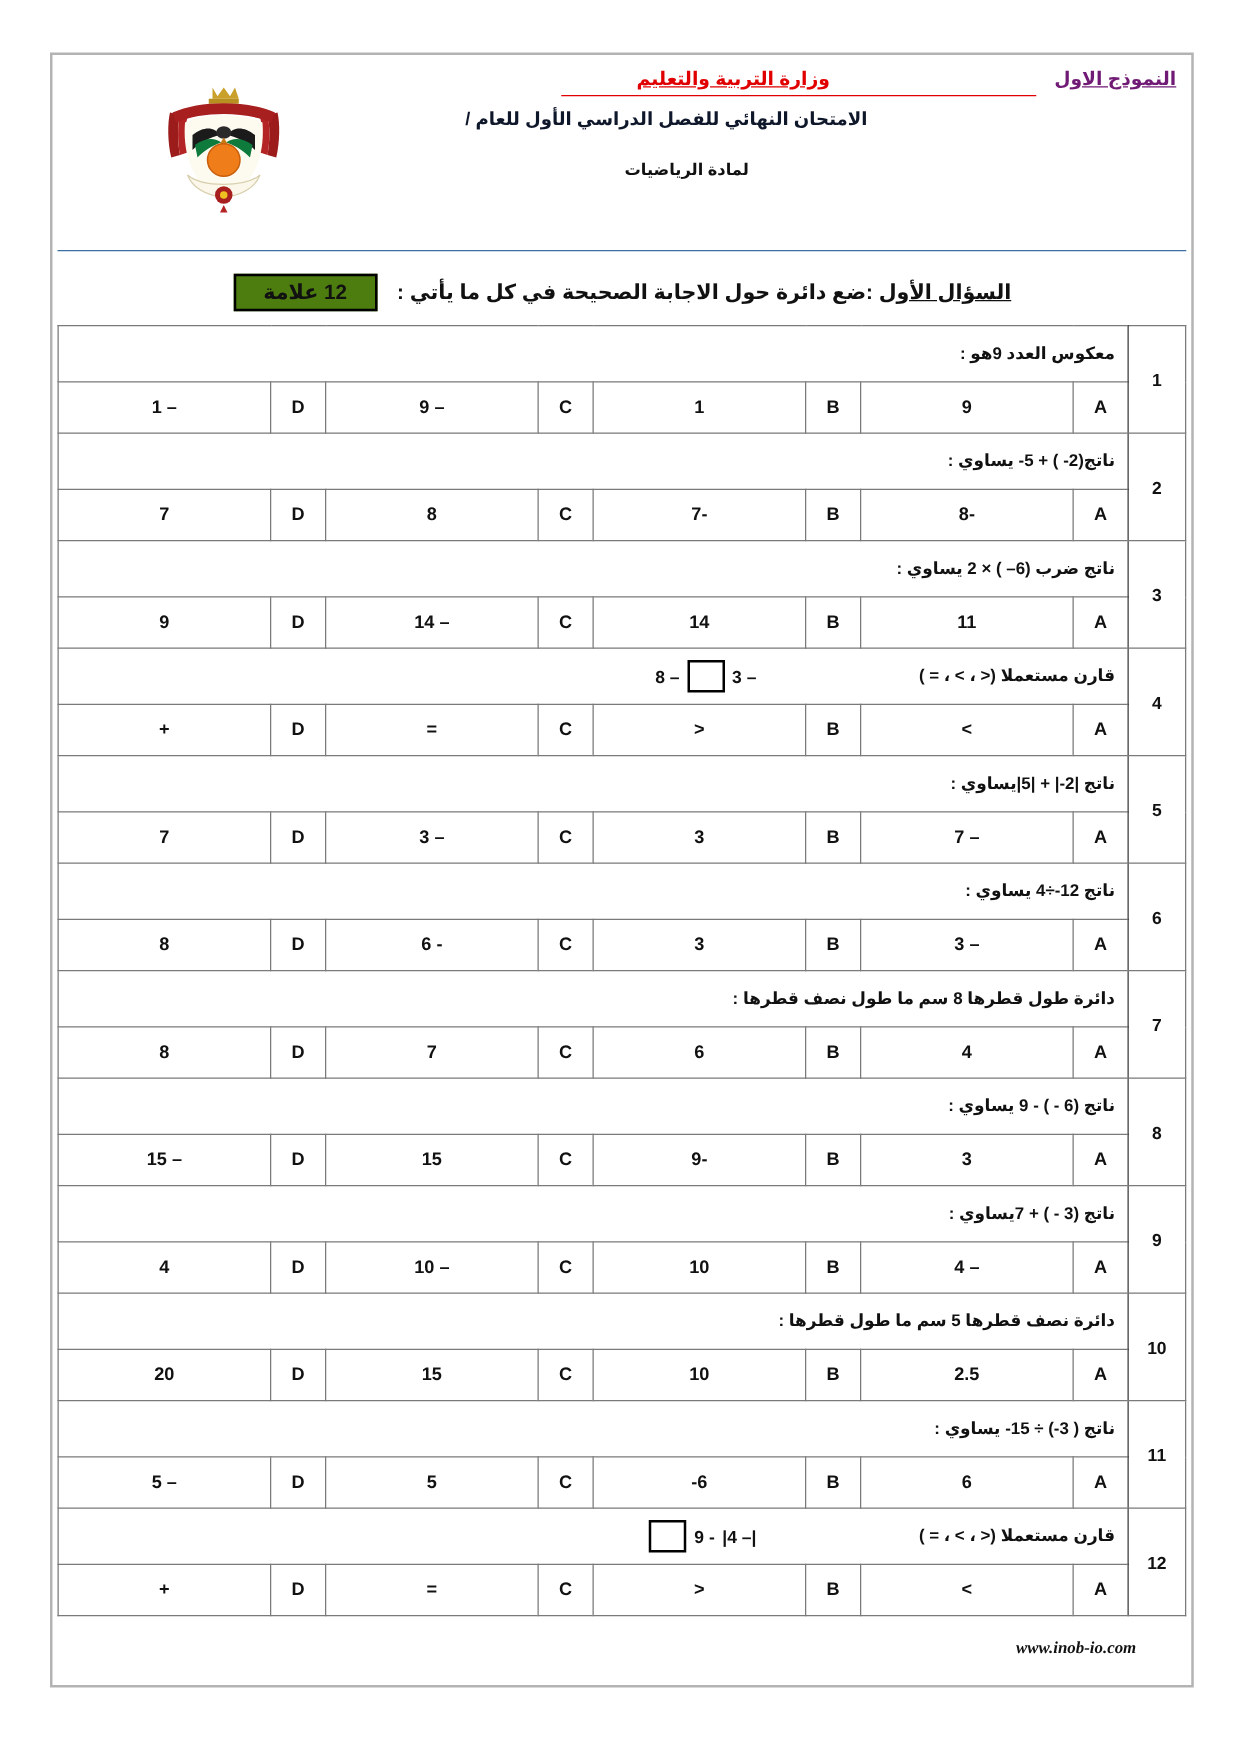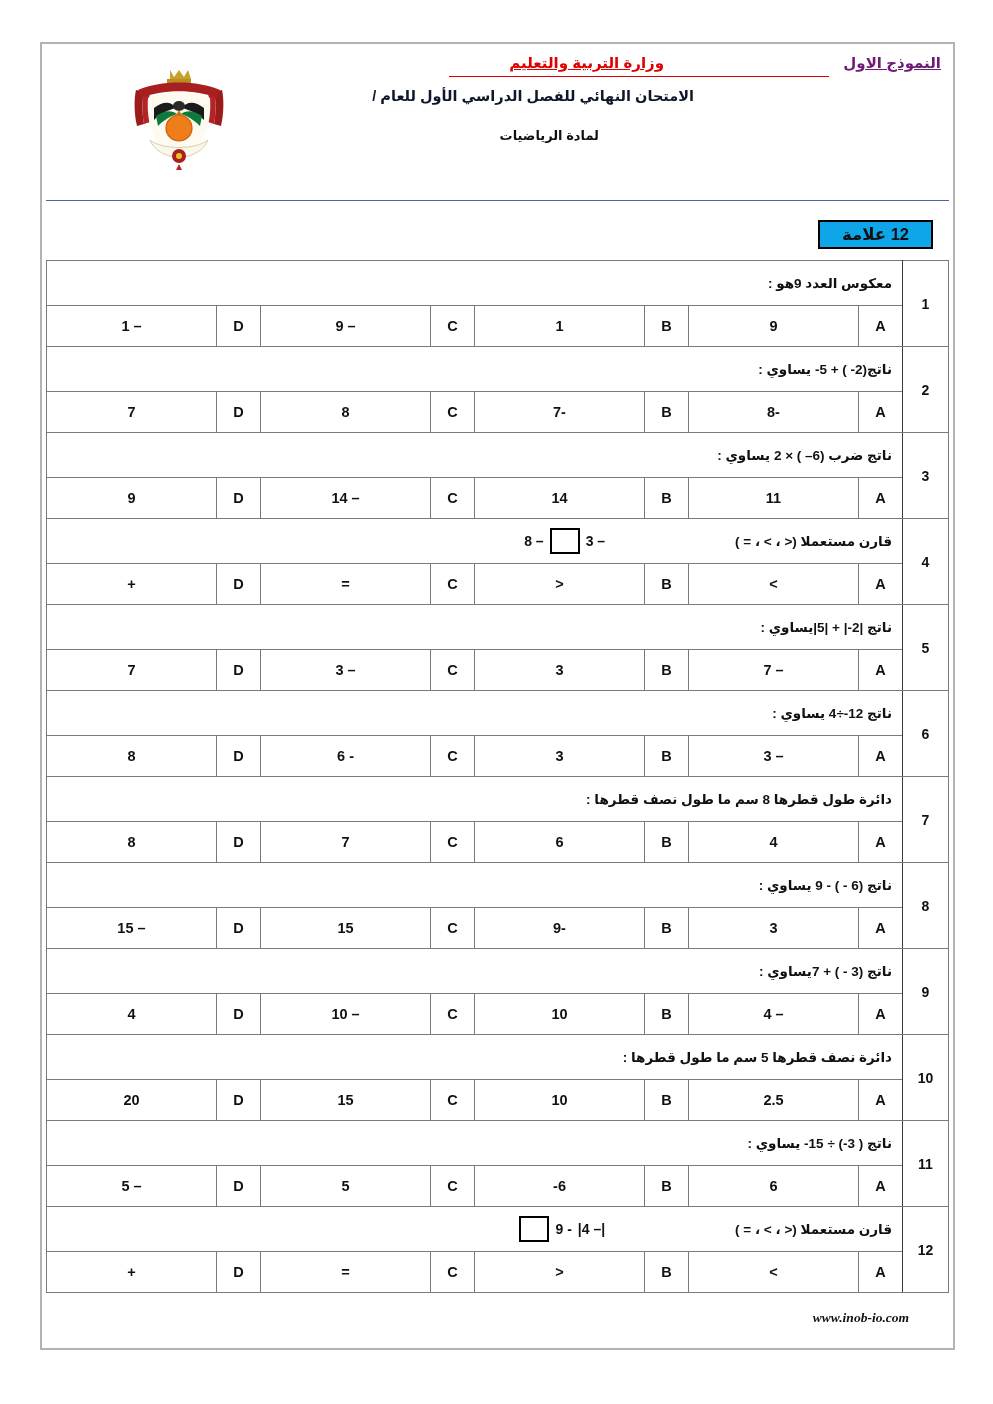--- a/index.html
+++ b/index.html
@@ -166,21 +166,21 @@
   }
   .q1-text .q1-underline { text-decoration: underline; }
   .marks-box {
     margin-right: 16px;
     border: 2.2px solid #000;
     padding: 3px 22px;
     font-size: 16.5px;
     font-weight: bold;
     color: #111;
     white-space: nowrap;
-    background: #0ea5e9;
+    background: #4d7c0f;
   }
 
   
   .qtable {
     position: absolute;
     right: 0;
     top: 212px;
     width: 880px;
     border-collapse: collapse;
     table-layout: fixed;
@@ -328,20 +328,21 @@
     <div class="hdr-ministry">وزارة التربية والتعليم</div>
     <div class="hdr-ministry-rule"></div>
     <div class="hdr-exam">الامتحان النهائي للفصل الدراسي الأول للعام    /</div>
     <div class="hdr-subject">لمادة الرياضيات</div>
 
   </div>
 
   <div class="blue-rule"></div>
 
   <div class="q1-line">
+    <div class="q1-text"><span class="q1-underline">السؤال الأول</span><span> :ضع دائرة حول الاجابة الصحيحة في كل ما يأتي  :</span></div>
     <div class="marks-box">12 علامة</div>
   </div>
 
   <table class="qtable">
     <colgroup>
       <col class="col-num">
       <col class="col-let">
         <col class="col-opt">
       <col class="col-let">
         <col class="col-opt">

